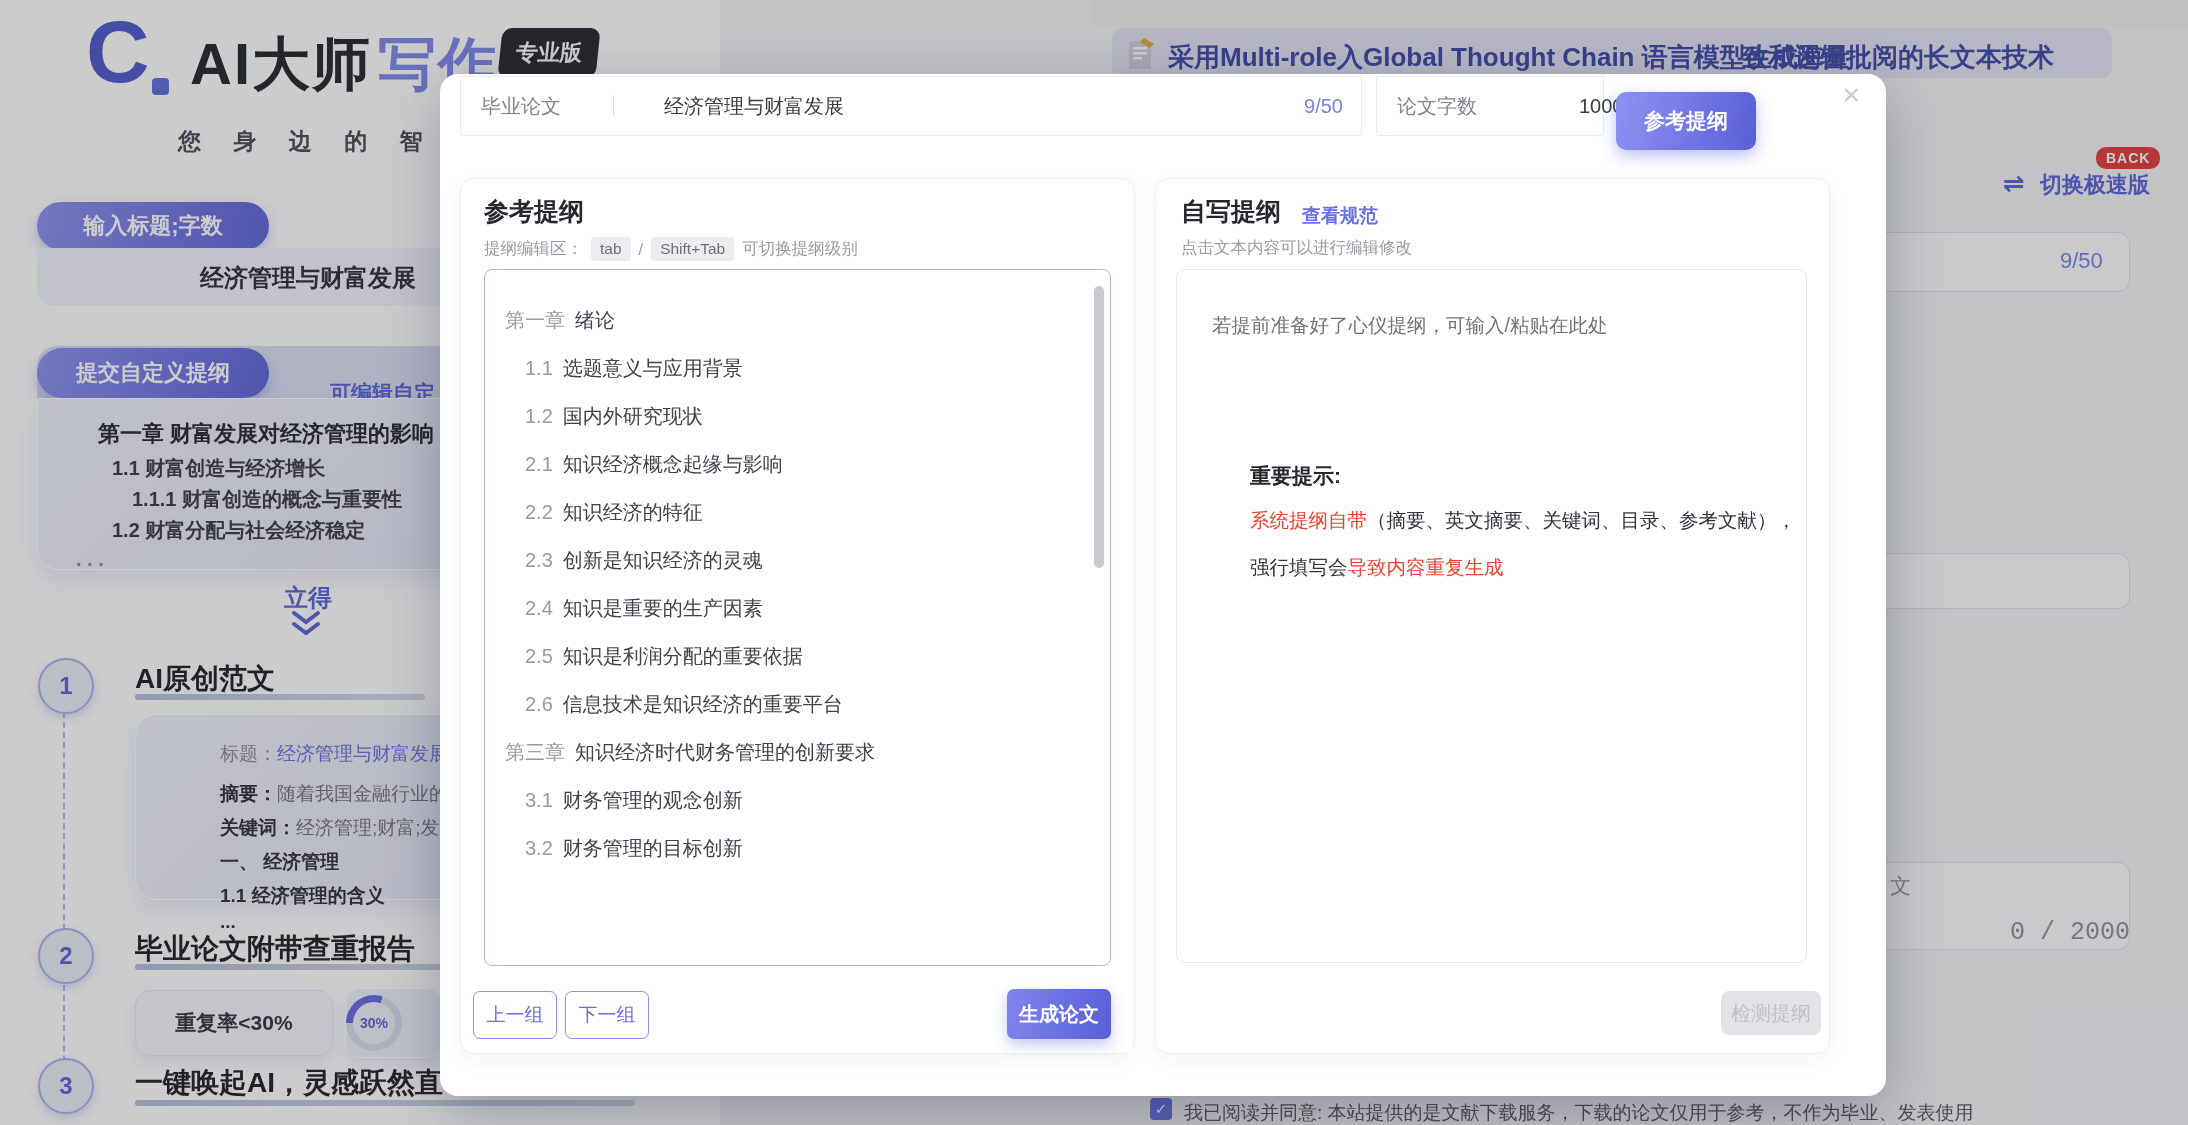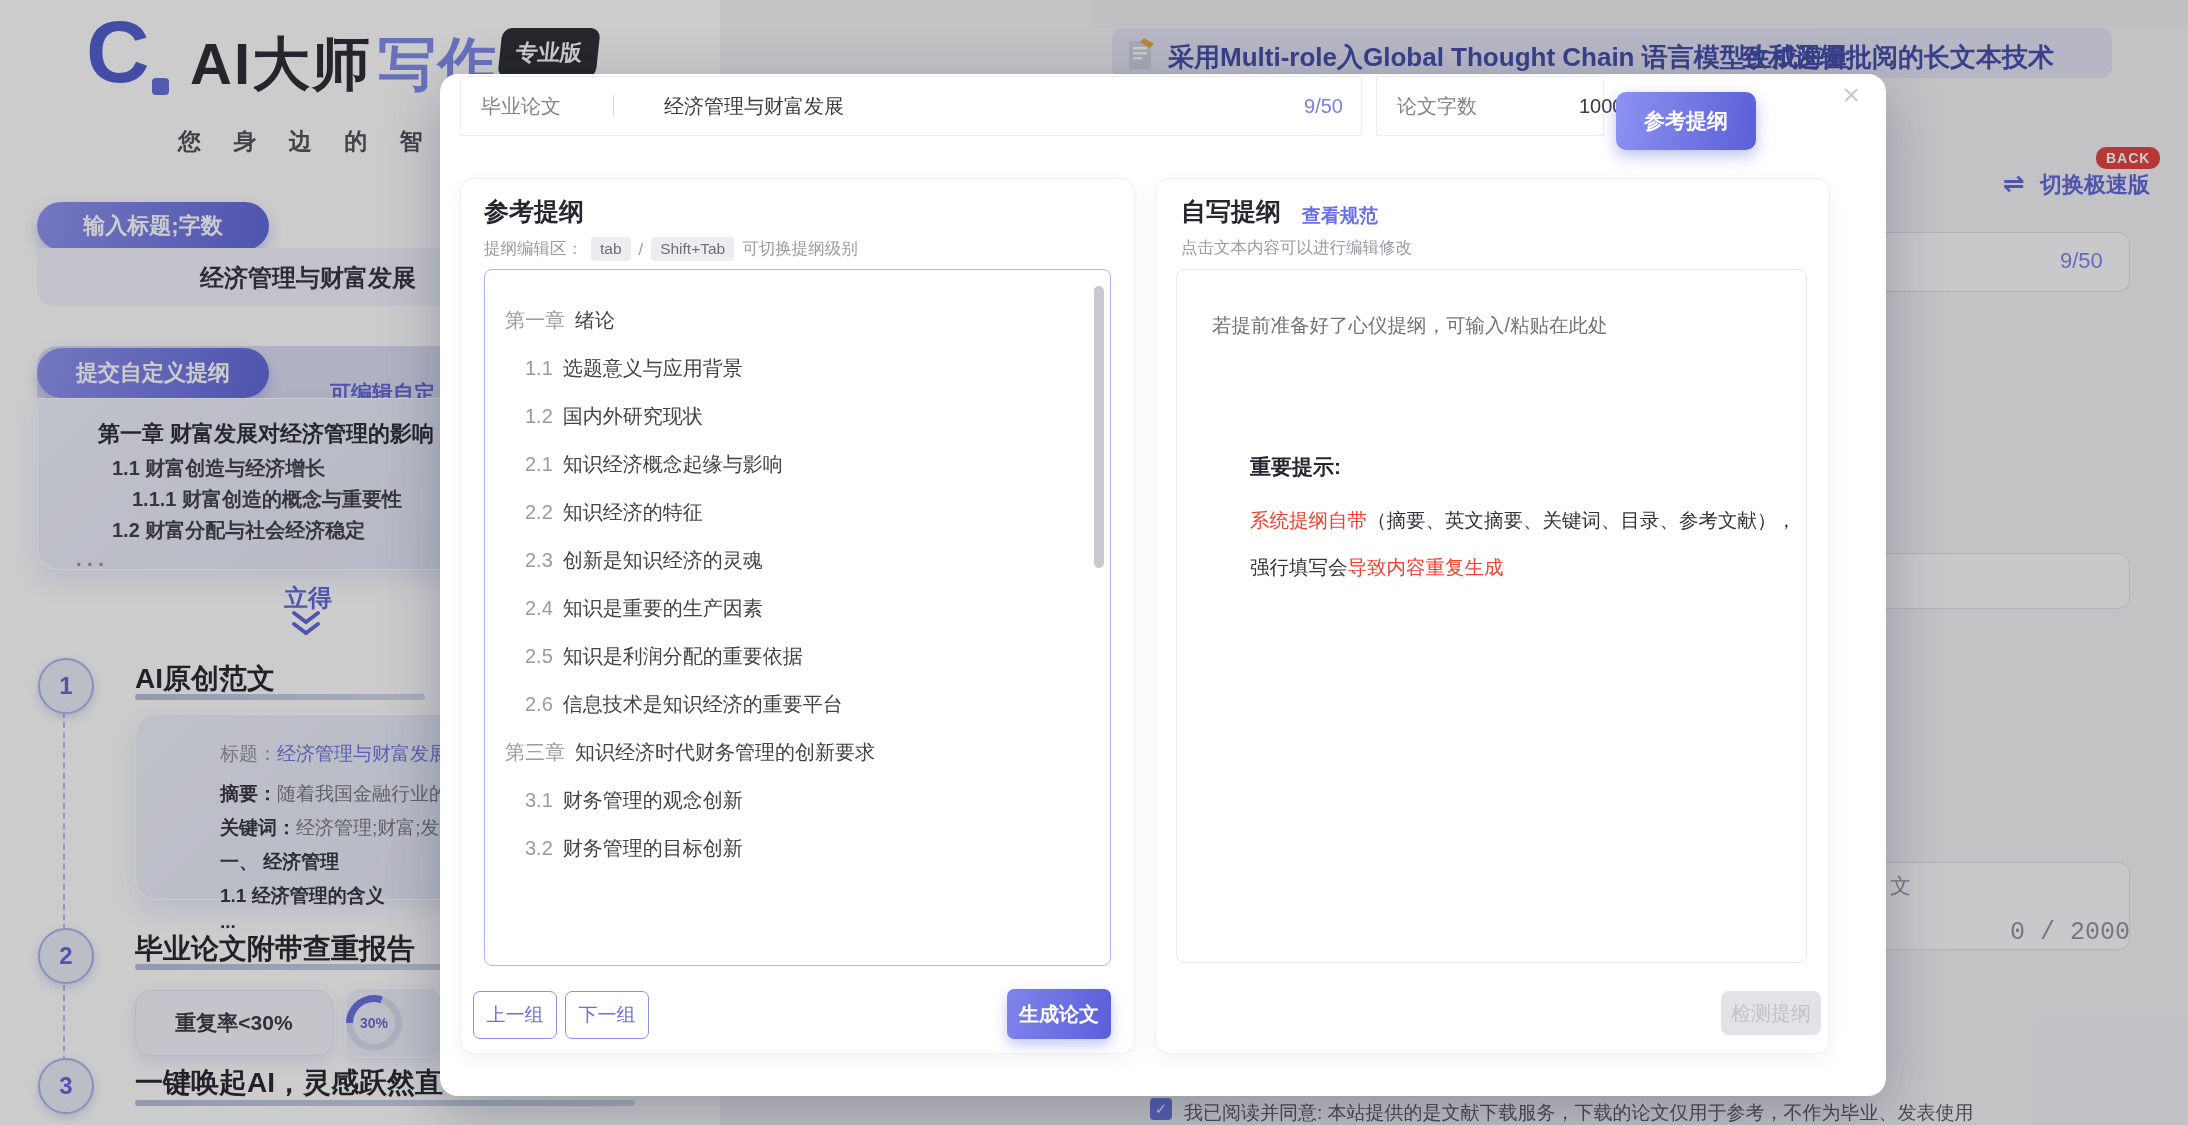--- a/index.html
+++ b/index.html
@@ -261,21 +261,21 @@
       <div class="abs btn-generate" style="left:546px;top:810px;width:104px;height:50px;">生成论文</div>
     </div>
 
     <div class="panel" style="left:715px;">
       <span class="abs panel-title" style="left:25px;top:16px;">自写提纲</span>
       <span class="abs link-purple" style="left:146px;top:24px;">查看规范</span>
       <div class="abs panel-hint" style="left:25px;top:58px;">点击文本内容可以进行编辑修改</div>
 
       <div class="custom-box">
         <div class="abs placeholder" style="left:35px;top:42px;">若提前准备好了心仪提纲，可输入/粘贴在此处</div>
-        <div class="abs notice-title" style="left:73px;top:183px;">重要提示:</div>
+        <div class="abs notice-title" style="left:73px;top:192px;">重要提示:</div>
         <div class="abs notice-line" style="left:73px;top:237px;">
           <span class="red">系统提纲自带</span><span class="dark">（摘要、英文摘要、关键词、目录、参考文献），</span>
         </div>
         <div class="abs notice-line" style="left:73px;top:284px;">
           <span class="dark">强行填写会</span><span class="red">导致内容重复生成</span>
         </div>
       </div>
 
       <div class="abs btn-disabled" style="left:565px;top:812px;width:100px;height:44px;">检测提纲</div>
     </div>

